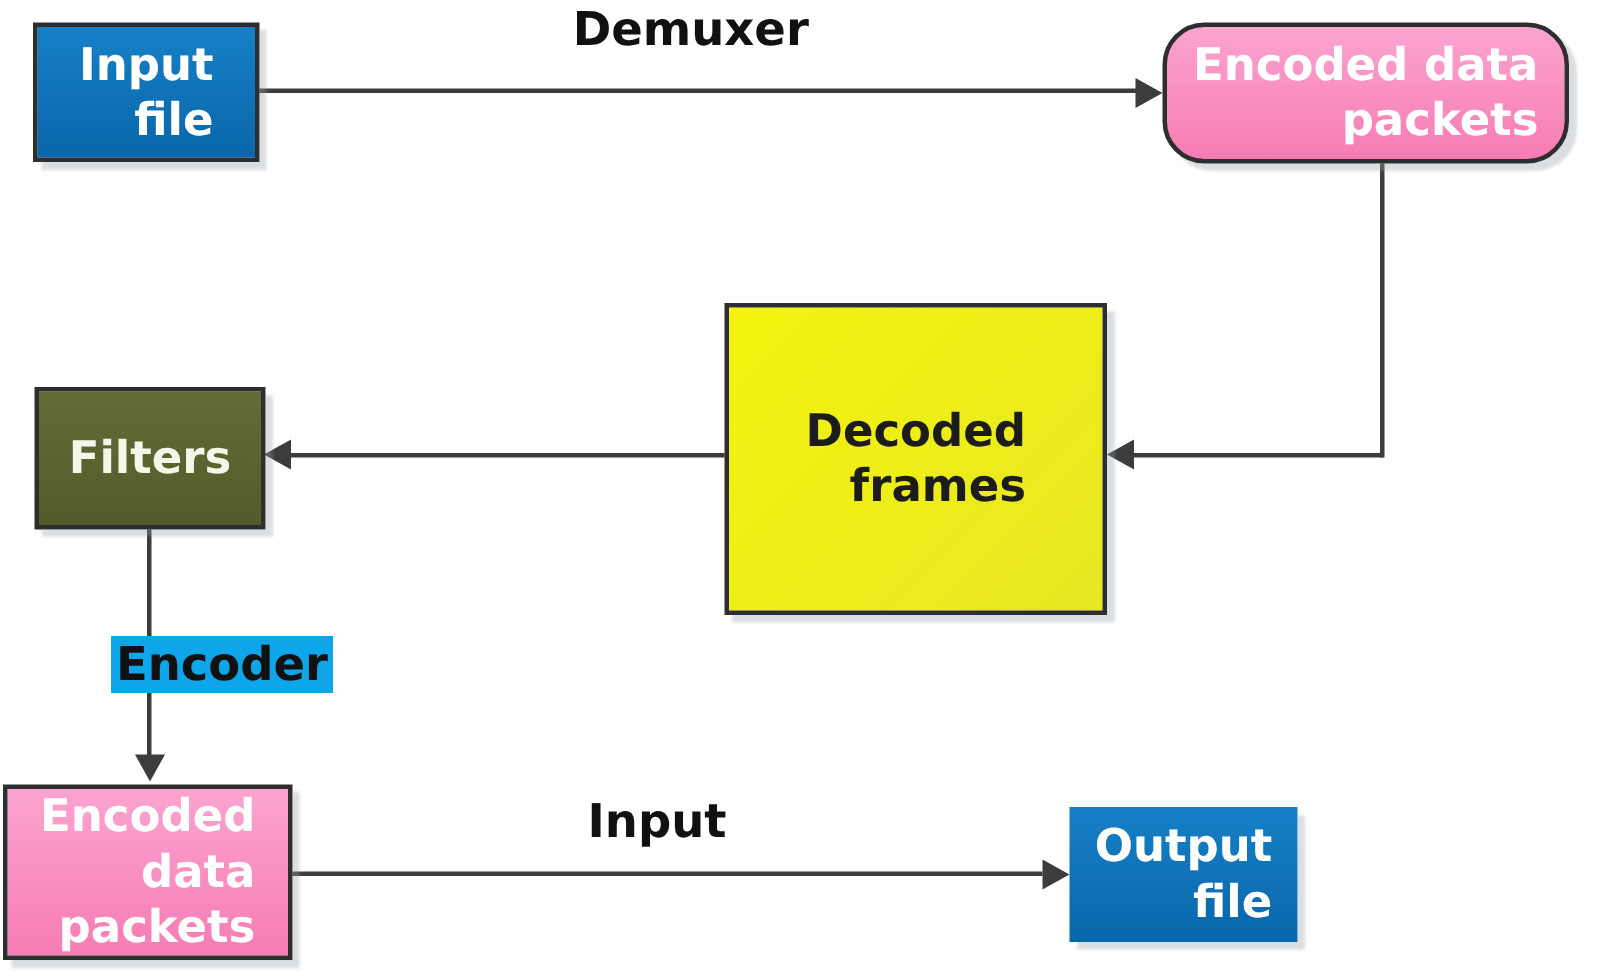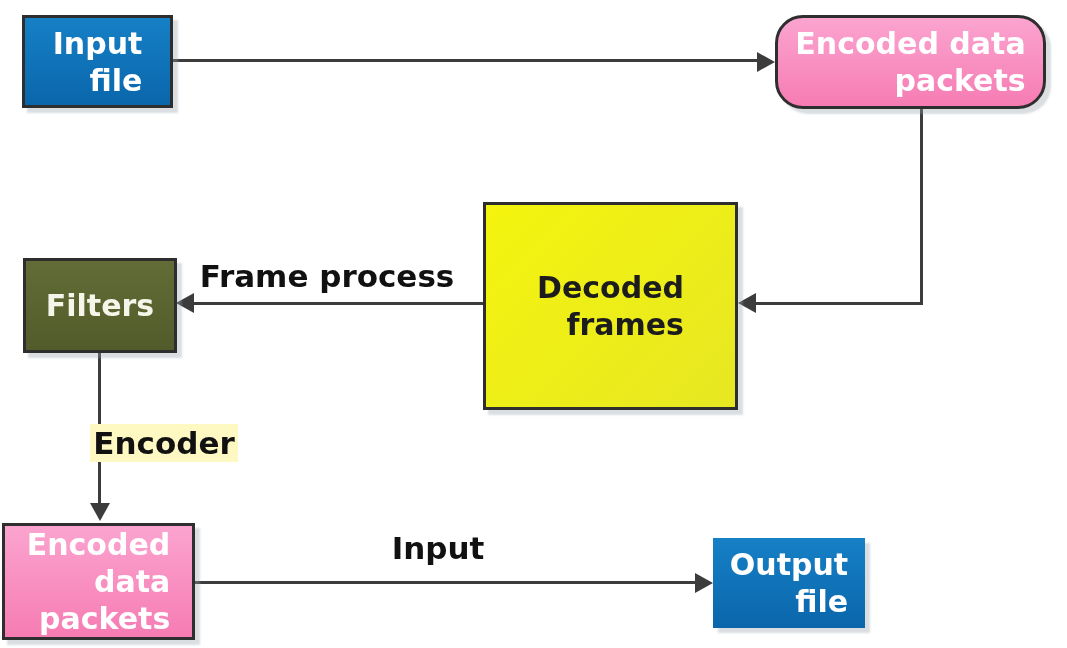--- a/index.html
+++ b/index.html
@@ -58,38 +58,38 @@
     position: absolute;
     color: #111111;
     font-size: 31px;
     line-height: 32px;
     text-align: center;
     white-space: nowrap;
   }
   .lbl-demuxer   { left: 368px; top: 4px;   width: 185px; }
   .lbl-decoder   { left: 777px; top: 250px; }
   .lbl-frameproc { left: 196px; top: 260px; width: 262px; }
-  .lbl-encoder   { left: 90px;  top: 424px; width: 148px; background: #fef9c3; padding: 3px 0; }
+  .lbl-encoder   { left: 74px;  top: 424px; width: 148px; background: #0ea5e9; padding: 3px 0; }
   .lbl-muxer     { left: 368px; top: 532px; width: 140px; }
 </style>
 </head>
 <body>
 
 <div class="canvas">
 
   <div class="line l-demuxer"></div>
   <div class="arrow arrow-right a-demuxer"></div>
+  <div class="edge-label lbl-demuxer">Demuxer</div>
 
   <div class="line l-decoder-v"></div>
   <div class="line l-decoder-h"></div>
   <div class="arrow arrow-left a-decoder"></div>
 
   <div class="line l-frameproc"></div>
   <div class="arrow arrow-left a-frameproc"></div>
-  <div class="edge-label lbl-frameproc">Frame process</div>
 
   <div class="line l-encoder-v"></div>
   <div class="arrow arrow-down a-encoder"></div>
   <div class="edge-label lbl-encoder">Encoder</div>
 
   <div class="line l-muxer"></div>
   <div class="arrow arrow-right a-muxer"></div>
   <div class="edge-label lbl-muxer">Input</div>
 
   <div class="node bordered fill-blue node-input">

